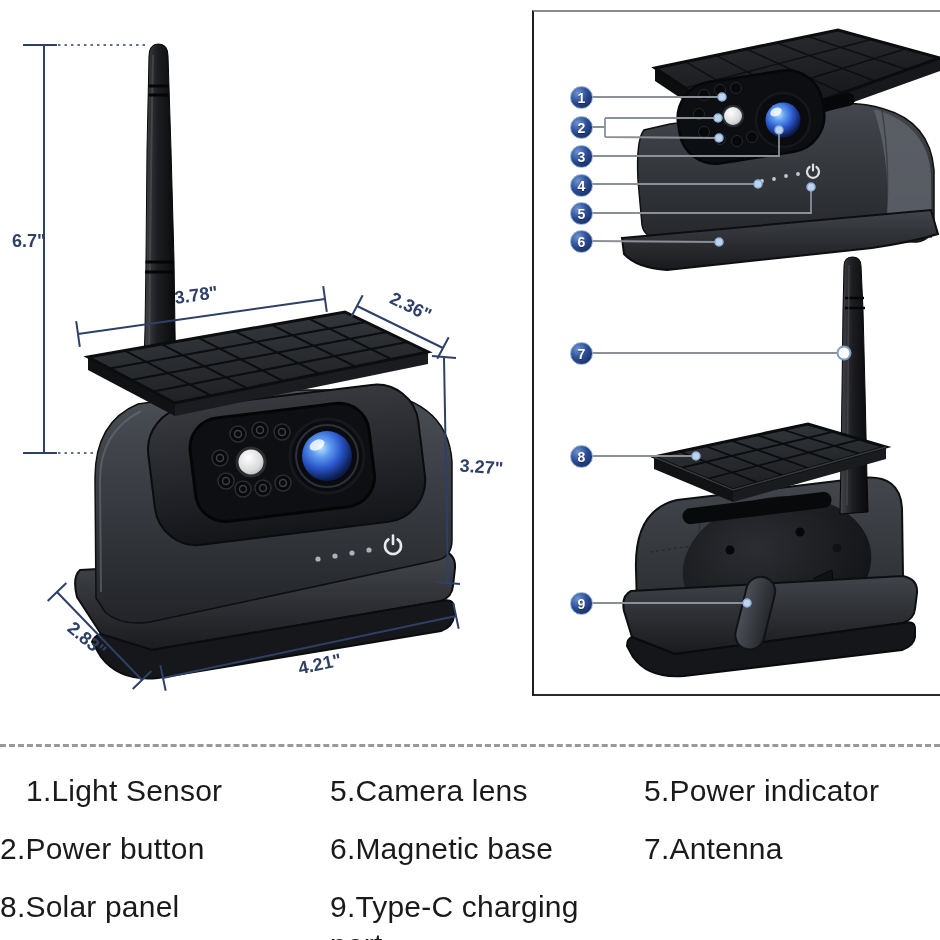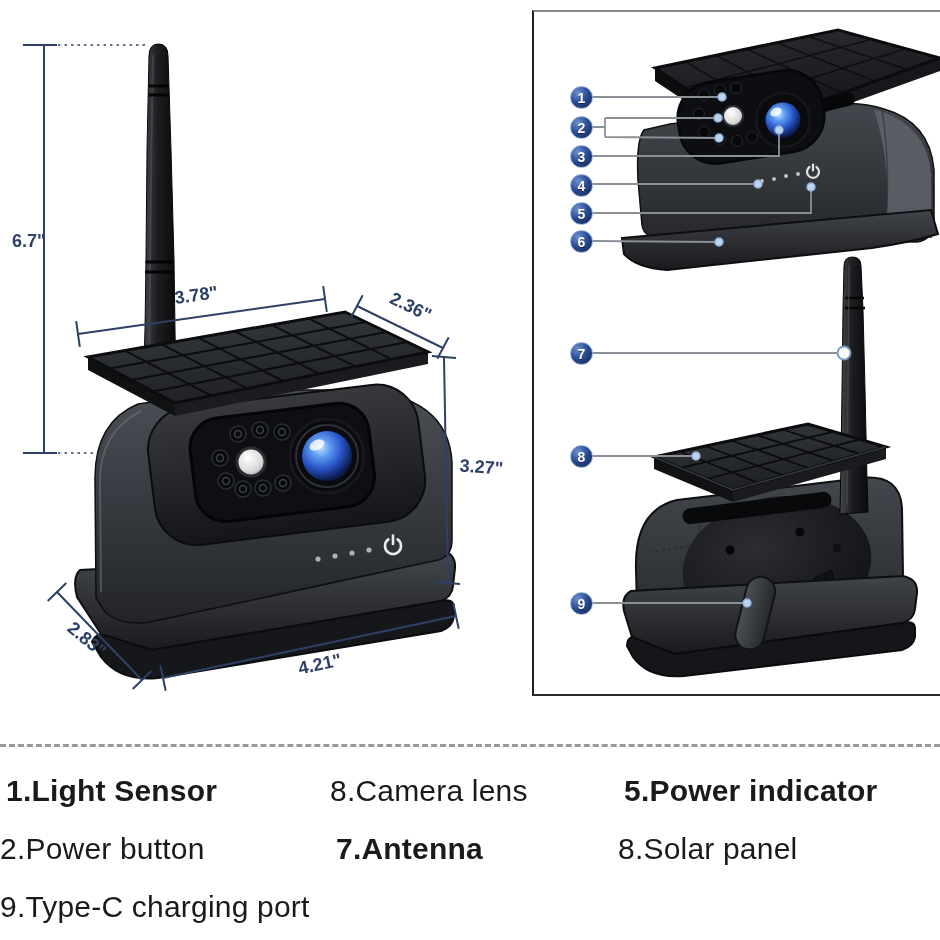--- a/index.html
+++ b/index.html
@@ -17,21 +17,21 @@
     display:flex;align-items:center;justify-content:center;box-sizing:border-box;
     text-shadow:0 1px 1px rgba(0,0,0,.5);}
   
   .divider{position:absolute;left:0;top:744px;width:940px;height:0;
     border-top:3px dashed #999999;}
   
   .legend{position:absolute;left:0;top:772px;width:940px;display:grid;
     grid-template-columns:330px 288px 322px;grid-auto-rows:58px;}
   .legend .cell{font-size:30px;line-height:38px;color:#1a1a1a;letter-spacing:0.2px;
     display:flex;align-items:flex-start;}
-  .legend .cell.c1{padding-left:6px;font-weight:bold;}
+  .legend .cell.c1{padding-left:26px;}
   svg text.dim{fill:#2e4066;font-size:18px;font-weight:600;font-family:"Liberation Sans",sans-serif;}
 </style>
 </head>
 <body>
 
 <div class="stage">
 
   <svg class="fig" style="left:0;top:0" width="532" height="730" viewBox="0 0 532 730">
     <defs>
       <linearGradient id="gAnt" x1="0" y1="0" x2="1" y2="0">
@@ -350,21 +350,22 @@
   <div class="badge" style="left:570px;top:202px">5</div>
   <div class="badge" style="left:570px;top:230px">6</div>
   <div class="badge" style="left:570px;top:342px">7</div>
   <div class="badge" style="left:570px;top:445px">8</div>
   <div class="badge" style="left:570px;top:592px">9</div>
 
   <div class="divider"></div>
 
   <div class="legend">
     <div class="cell c1">1.Light Sensor</div>
-    <div class="cell">8.Camera lens</div>
+    <div class="cell">5.Camera lens</div>
     <div class="cell c1">5.Power indicator</div>
     <div class="cell">2.Power button</div>
+    <div class="cell">6.Magnetic base</div>
     <div class="cell c1">7.Antenna</div>
     <div class="cell">8.Solar panel</div>
     <div class="cell">9.Type-C charging port</div>
   </div>
 
 </div>
 
 </body></html>

